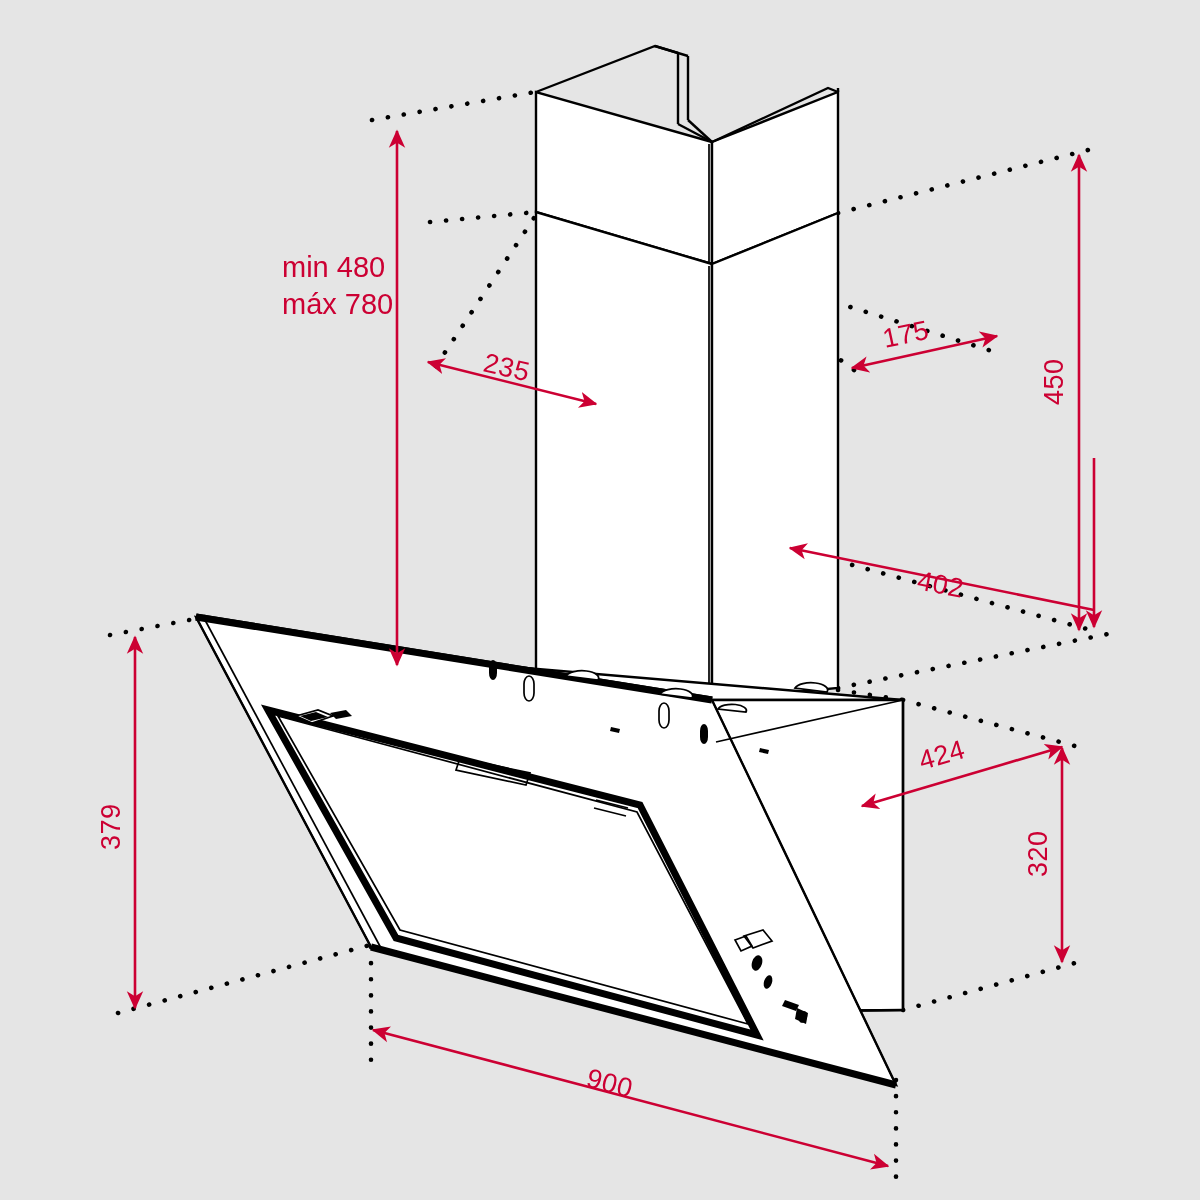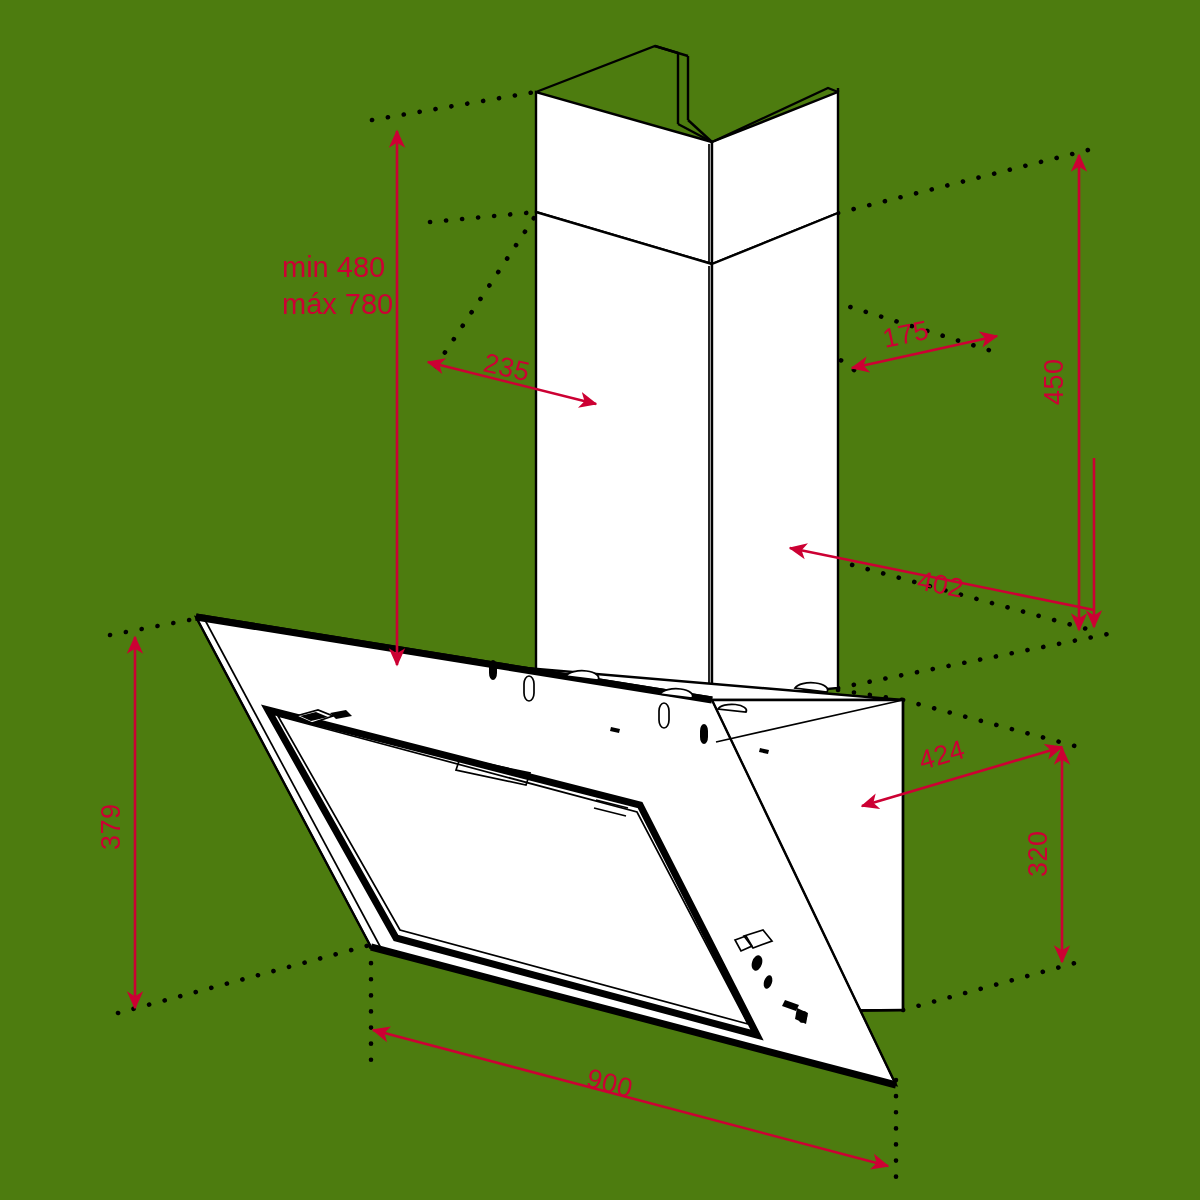--- a/index.html
+++ b/index.html
@@ -10,21 +10,21 @@
   body {
     width: 1200px;
     height: 1200px;
     overflow: hidden;
     font-family: "Liberation Sans", sans-serif;
   }
   #drawing-root {
     position: relative;
     width: 1200px;
     height: 1200px;
-    background: #4d7c0f;
+    background: #e5e5e5;
   }
   svg.canvas {
     position: absolute;
     top: 0;
     left: 0;
     width: 1200px;
     height: 1200px;
     display: block;
   }
   text.dim-label {

